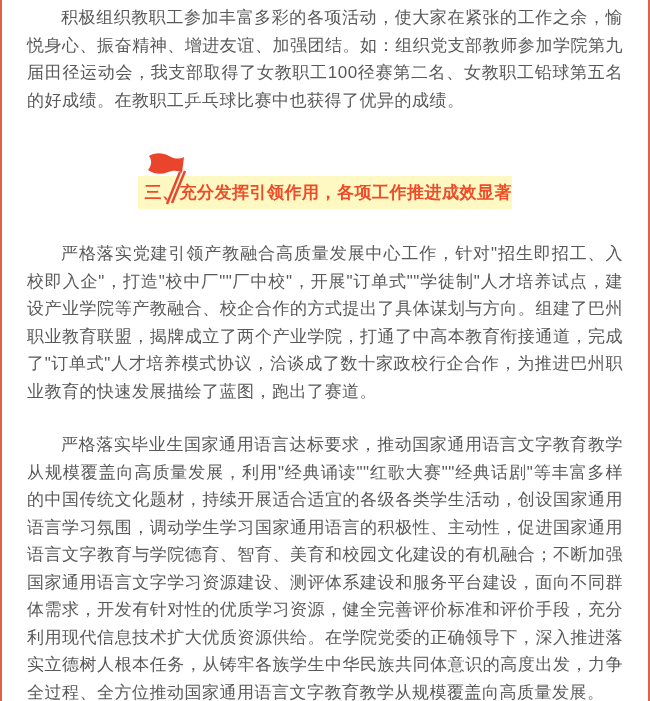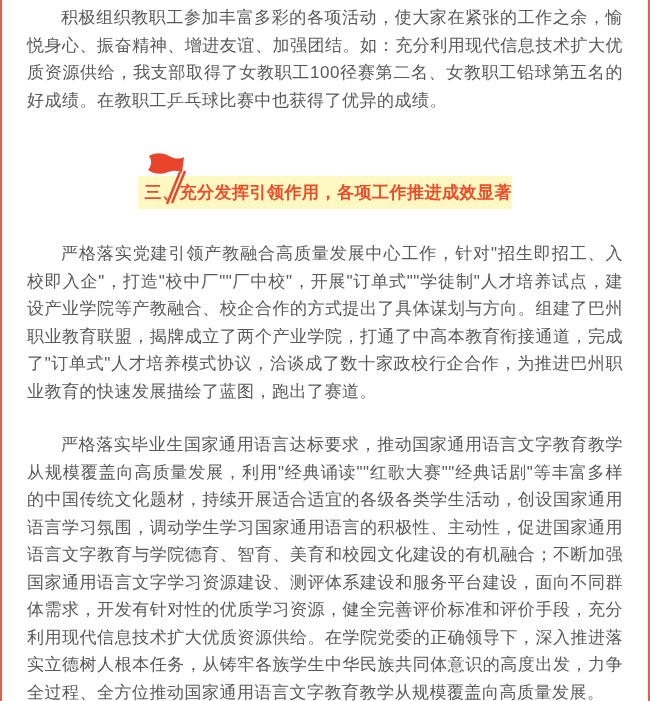--- a/index.html
+++ b/index.html
@@ -56,21 +56,21 @@
     width: 58px;
     height: 56px;
     pointer-events: none;
   }
 </style>
 </head>
 <body>
 
 <div class="page">
 
-  <p class="para p1">积极组织教职工参加丰富多彩的各项活动，使大家在紧张的工作之余，愉悦身心、振奋精神、增进友谊、加强团结。如：充分利用现代信息技术扩大优质资源供给，我支部取得了女教职工100径赛第二名、女教职工铅球第五名的好成绩。在教职工乒乓球比赛中也获得了优异的成绩。</p>
+  <p class="para p1">积极组织教职工参加丰富多彩的各项活动，使大家在紧张的工作之余，愉悦身心、振奋精神、增进友谊、加强团结。如：组织党支部教师参加学院第九届田径运动会，我支部取得了女教职工100径赛第二名、女教职工铅球第五名的好成绩。在教职工乒乓球比赛中也获得了优异的成绩。</p>
 
   <div class="heading-wrap">
     <span class="flag">
       <svg width="58" height="56" viewBox="0 0 58 56" xmlns="http://www.w3.org/2000/svg">
 
         <line x1="40" y1="22" x2="27" y2="54" stroke="#e8452c" stroke-width="2.4"></line>
         <line x1="45" y1="21" x2="32" y2="53" stroke="#e8452c" stroke-width="2.4"></line>
 
         <path d="M44 7
                  C 40 9.5, 34 9, 29 6

